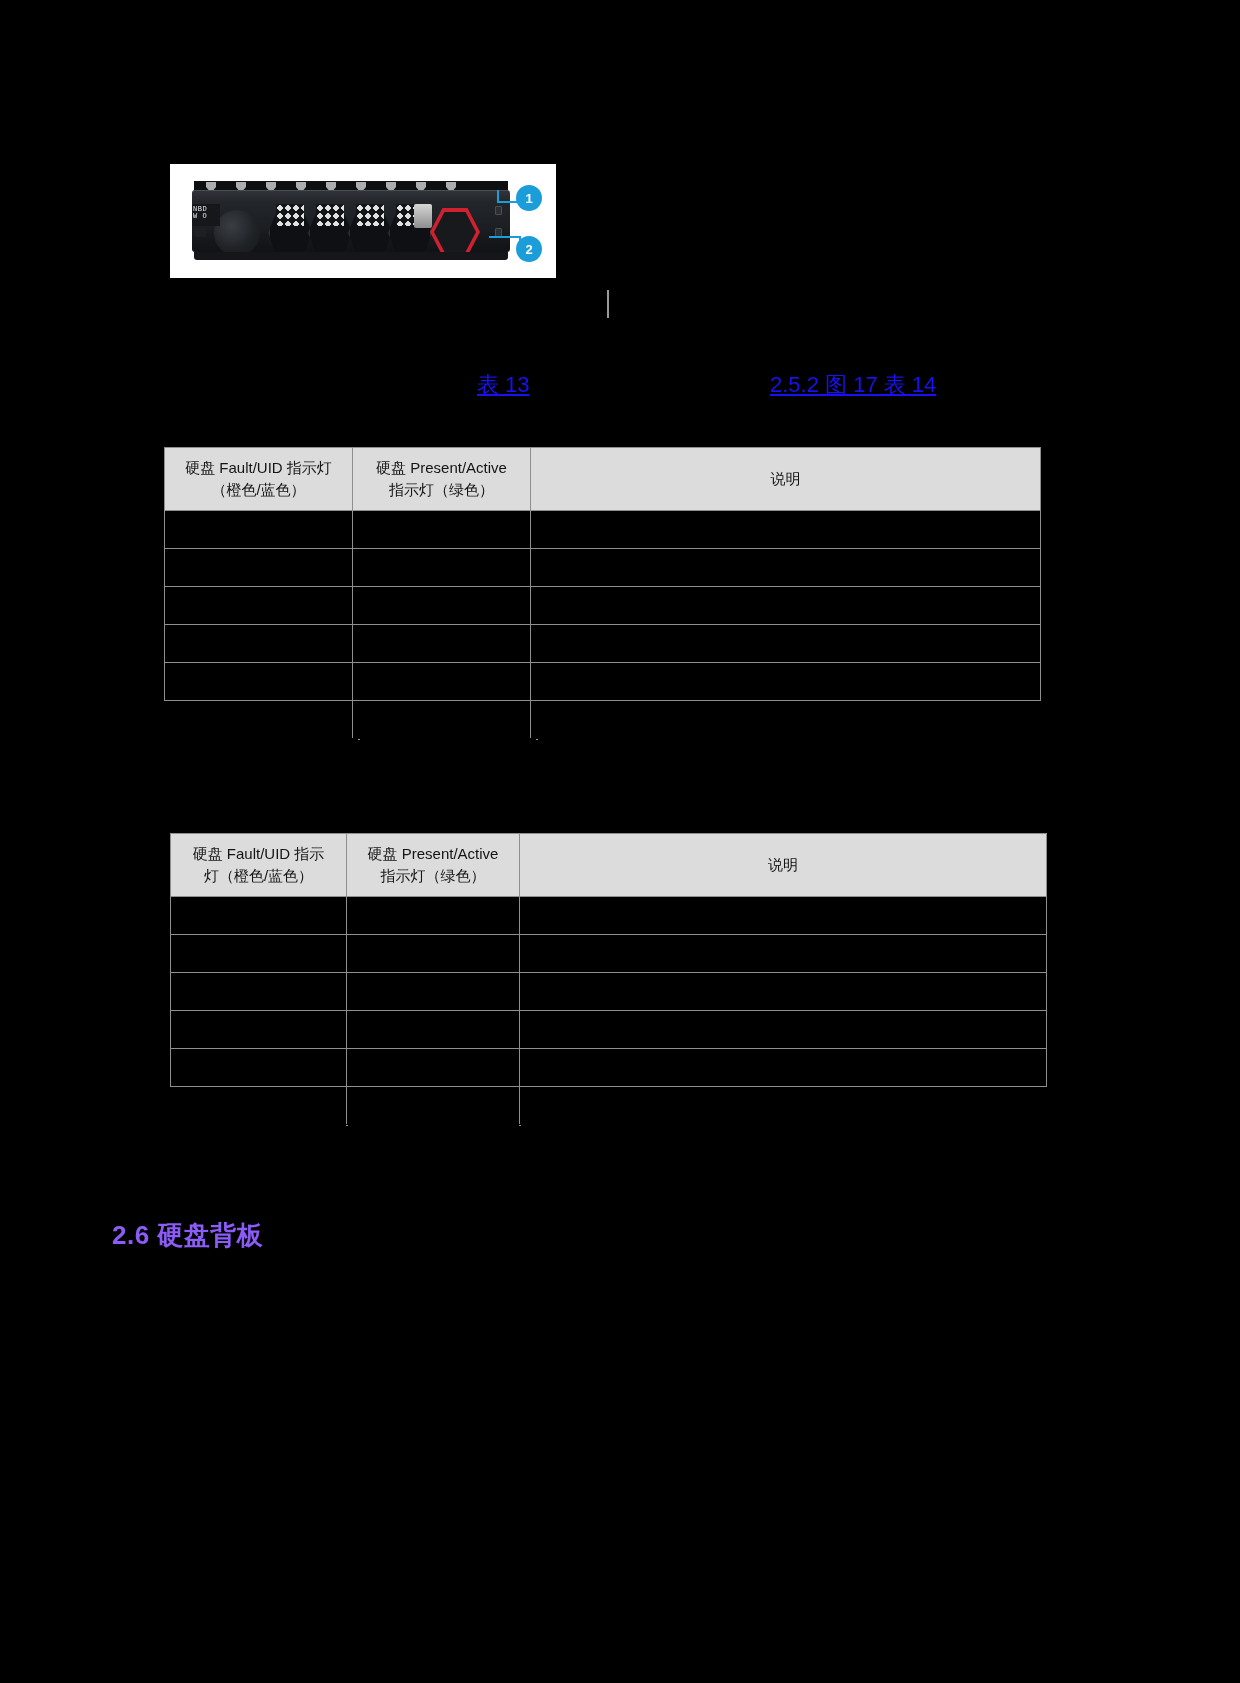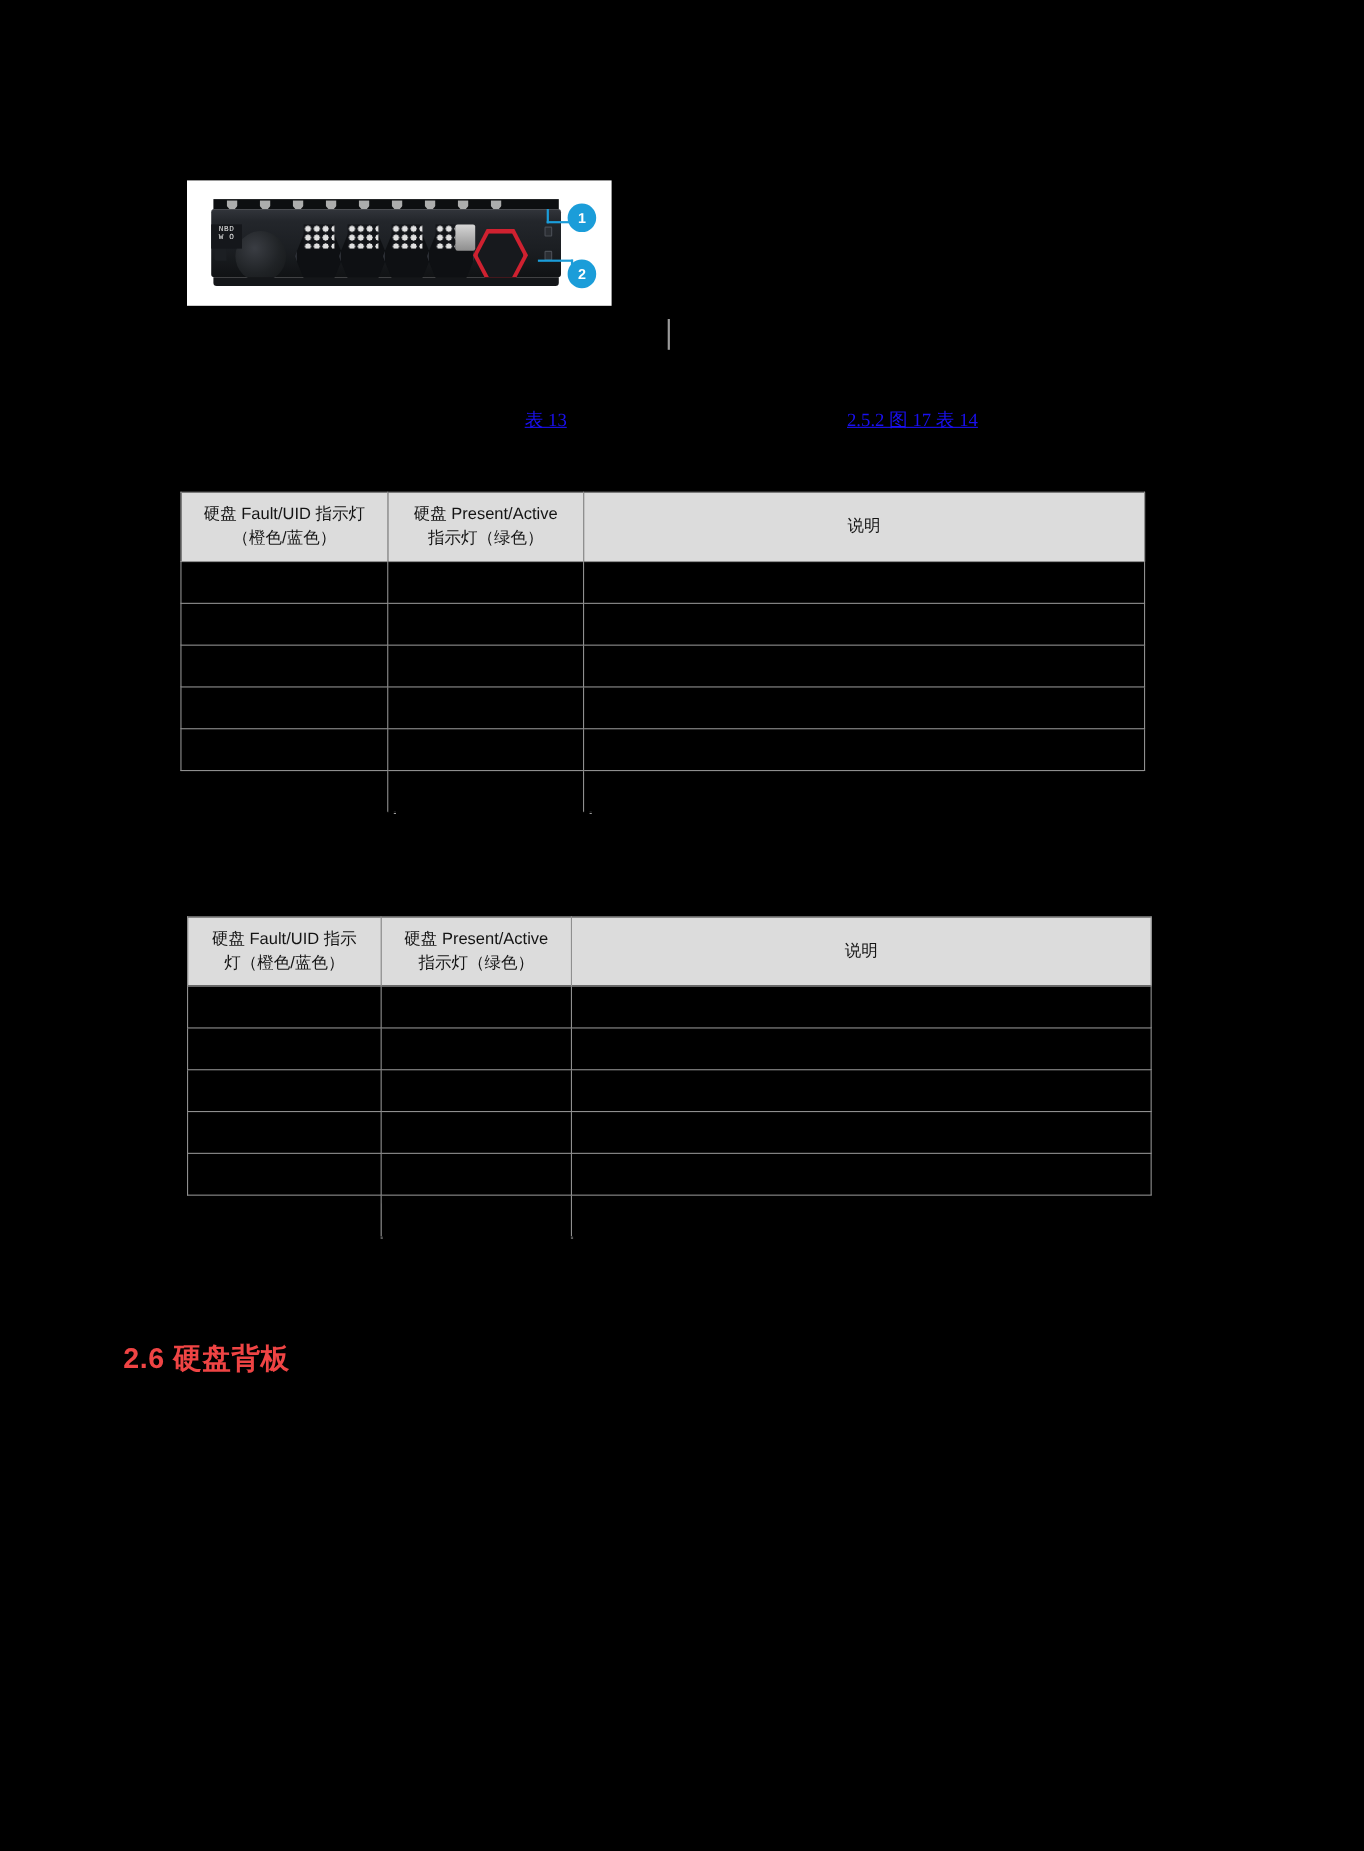--- a/index.html
+++ b/index.html
@@ -24,21 +24,20 @@
     width: 386px;
     height: 114px;
     background: #ffffff;
   }
   .tray-photo {
     position: absolute;
     left: 10px;
     top: 14px;
     width: 330px;
     height: 86px;
-    text-align: center;
   }
   .tray-body {
     position: absolute;
     left: 12px;
     top: 12px;
     width: 318px;
     height: 62px;
     background: linear-gradient(180deg,#32353b 0%,#23262b 18%,#1b1e22 60%,#101214 100%);
     border-radius: 3px;
     box-shadow: inset 0 1px 0 rgba(255,255,255,.12);
@@ -186,23 +185,23 @@
     position: absolute;
     width: 2px;
     background: #9a9a9a;
   }
 
   
   .doclink {
     position: absolute;
     color: #1a10f0;
     text-decoration: underline;
-    font-size: 17px;
+    font-size: 22px;
     white-space: nowrap;
-    font-family: Liberation Serif, serif;
+    font-family: Liberation Sans, sans-serif;
   }
 
   
   .tbl {
     position: absolute;
     border-collapse: collapse;
     table-layout: fixed;
   }
   .tbl th, .tbl td {
     border: 1px solid #8f8f8f;
@@ -230,21 +229,21 @@
   .tbl tbody tr:last-child td:last-child {
     border-right-color: #000000;
   }
   .tbl tbody tr:last-child td:first-child {
     border-left-color: #000000;
   }
 
   
   .sec-heading {
     position: absolute;
-    color: #ef4444;
+    color: #8b5cf6;
     font-size: 26px;
     font-weight: bold;
     white-space: nowrap;
     letter-spacing: .5px;
   }
 </style>
 </head>
 <body>
 
 <div class="figure-block">

